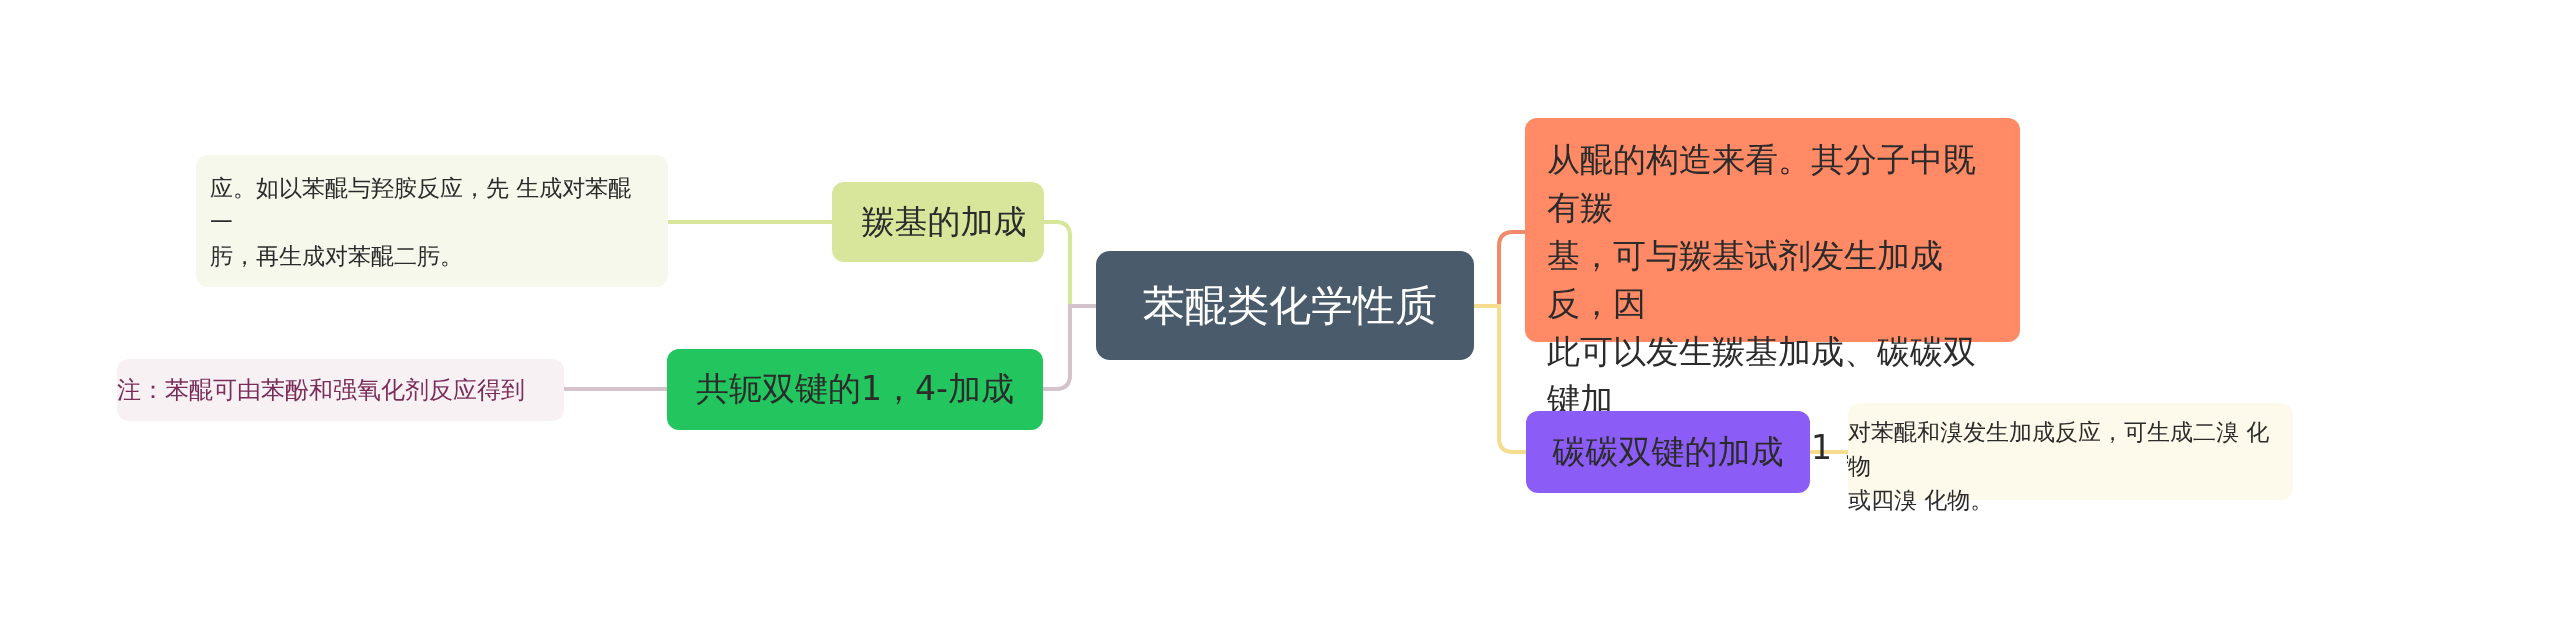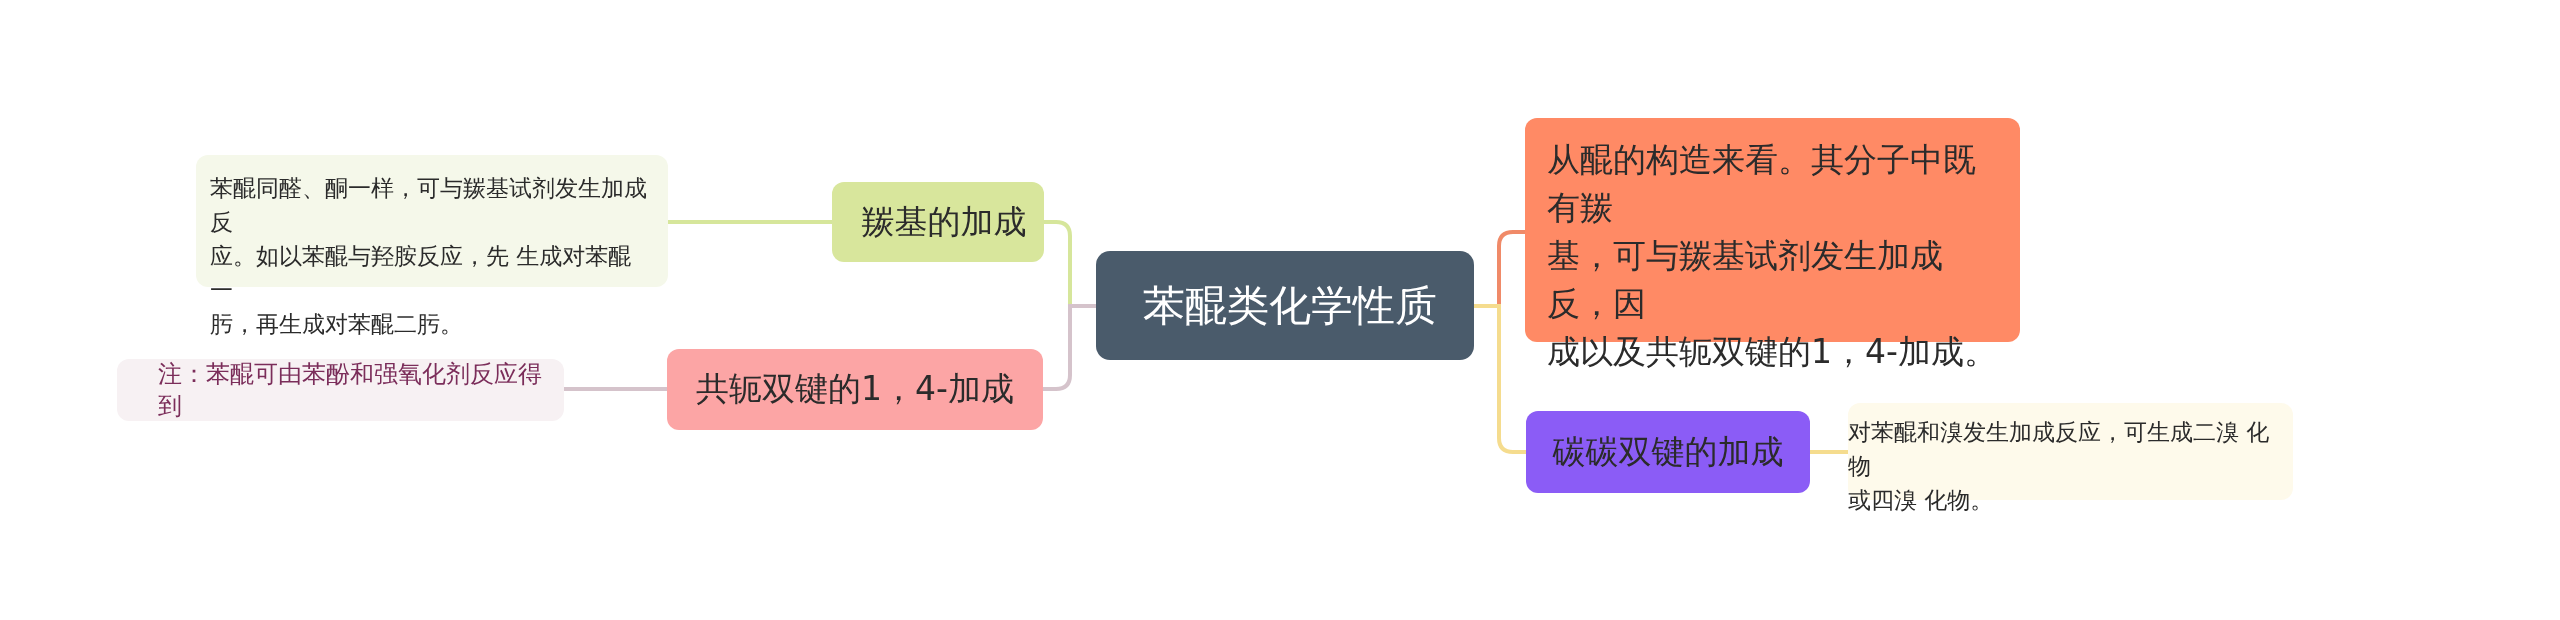--- a/index.html
+++ b/index.html
@@ -74,31 +74,30 @@
       background: #f5f8ea;
       font-size: 23px;
       line-height: 34px;
       padding: 16px 14px 14px 14px;
       align-items: flex-start;
     }
 
     
     #pink-node {
       left: 667px; top: 349px; width: 376px; height: 81px;
-      background: #fca5a5;
+      background: #22c55e;
       font-size: 33px;
       justify-content: center;
     }
     #pink-leaf {
       left: 117px; top: 359px; width: 447px; height: 62px;
       background: #f7f1f3;
       color: #7b2d5a;
       font-size: 24px;
       justify-content: flex-start;
-      padding-left: 41px;
     }
 
     svg.connectors {
       position: absolute;
       left: 0; top: 0;
       width: 2560px; height: 620px;
       pointer-events: none;
     }
   </style>
 </head>
@@ -122,20 +121,21 @@
 </svg>
 
 <div id="central" class="node">
   <span>苯醌类化学性质</span>
 </div>
 
 <div id="orange-node" class="node">
   <div>
     <span>从醌的构造来看。其分子中既有羰</span>
     <span>基，可与羰基试剂发生加成反，因</span>
+    <span>此可以发生羰基加成、碳碳双键加</span>
     <span>成以及共轭双键的1，4-加成。</span>
   </div>
 </div>
 
 <div id="yellow-node" class="node">
   <span>碳碳双键的加成</span>
 </div>
 
 <div id="yellow-leaf" class="node">
   <div>
@@ -143,21 +143,20 @@
     <span>或四溴 化物。</span>
   </div>
 </div>
 
 <div id="green-node" class="node">
   <span>羰基的加成</span>
 </div>
 
 <div id="green-leaf" class="node">
   <div>
-    <span>苯醌同醛、酮一样，可与羰基试剂发生加成反</span>
     <span>应。如以苯醌与羟胺反应，先 生成对苯醌一</span>
     <span>肟，再生成对苯醌二肟。</span>
   </div>
 </div>
 
 <div id="pink-node" class="node">
   <span>共轭双键的1，4-加成</span>
 </div>
 
 <div id="pink-leaf" class="node">

